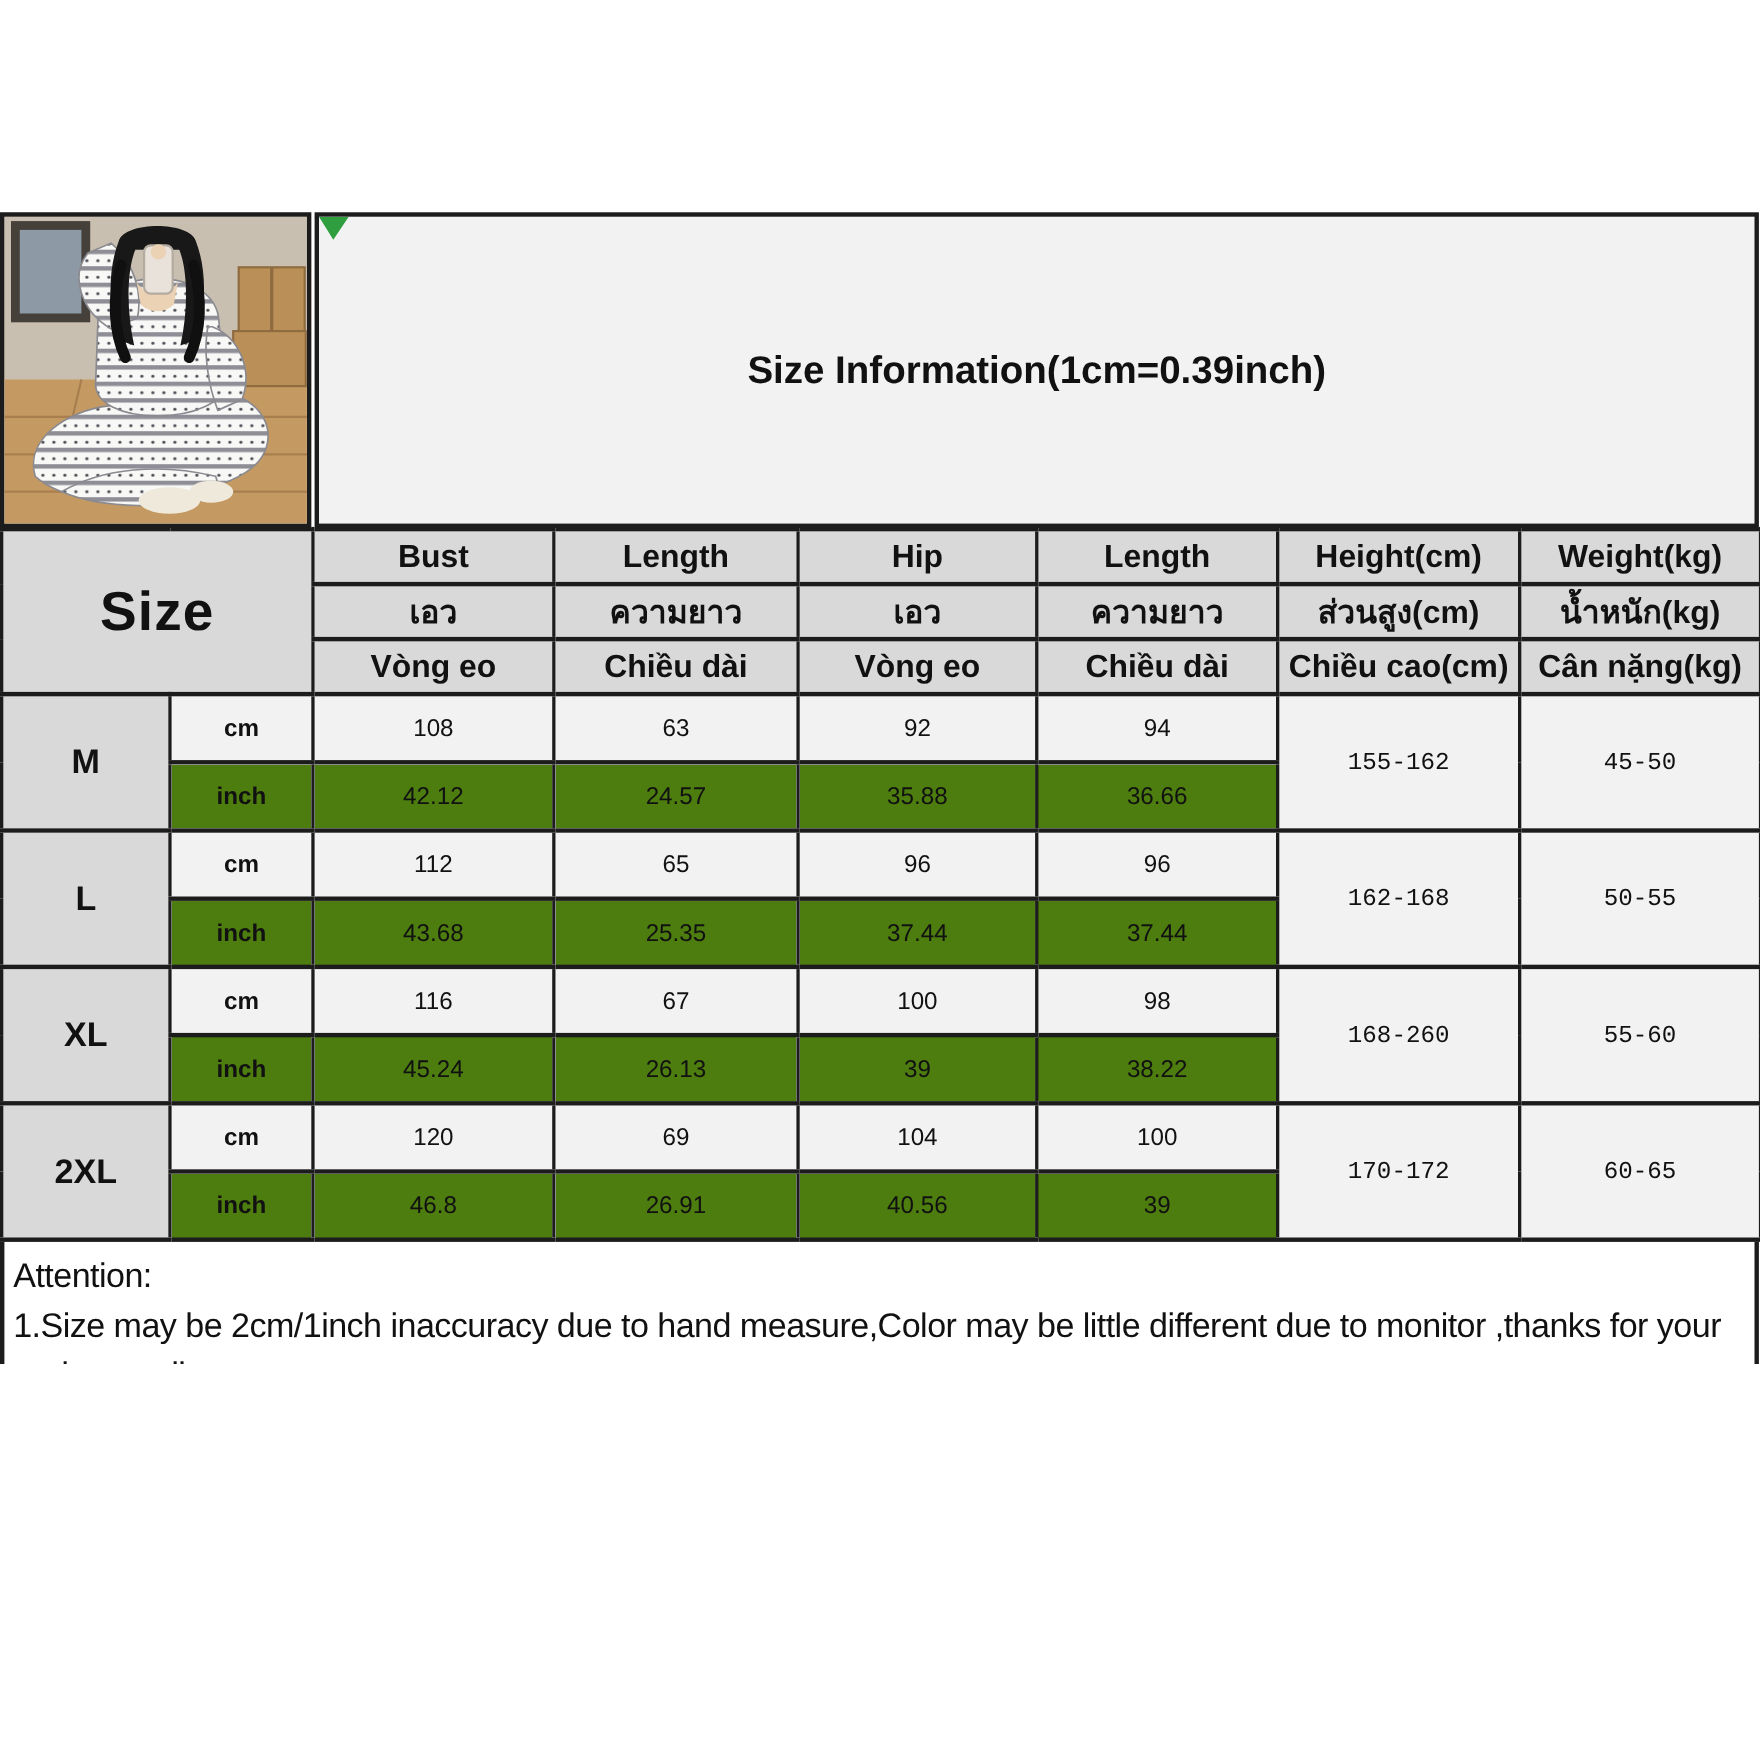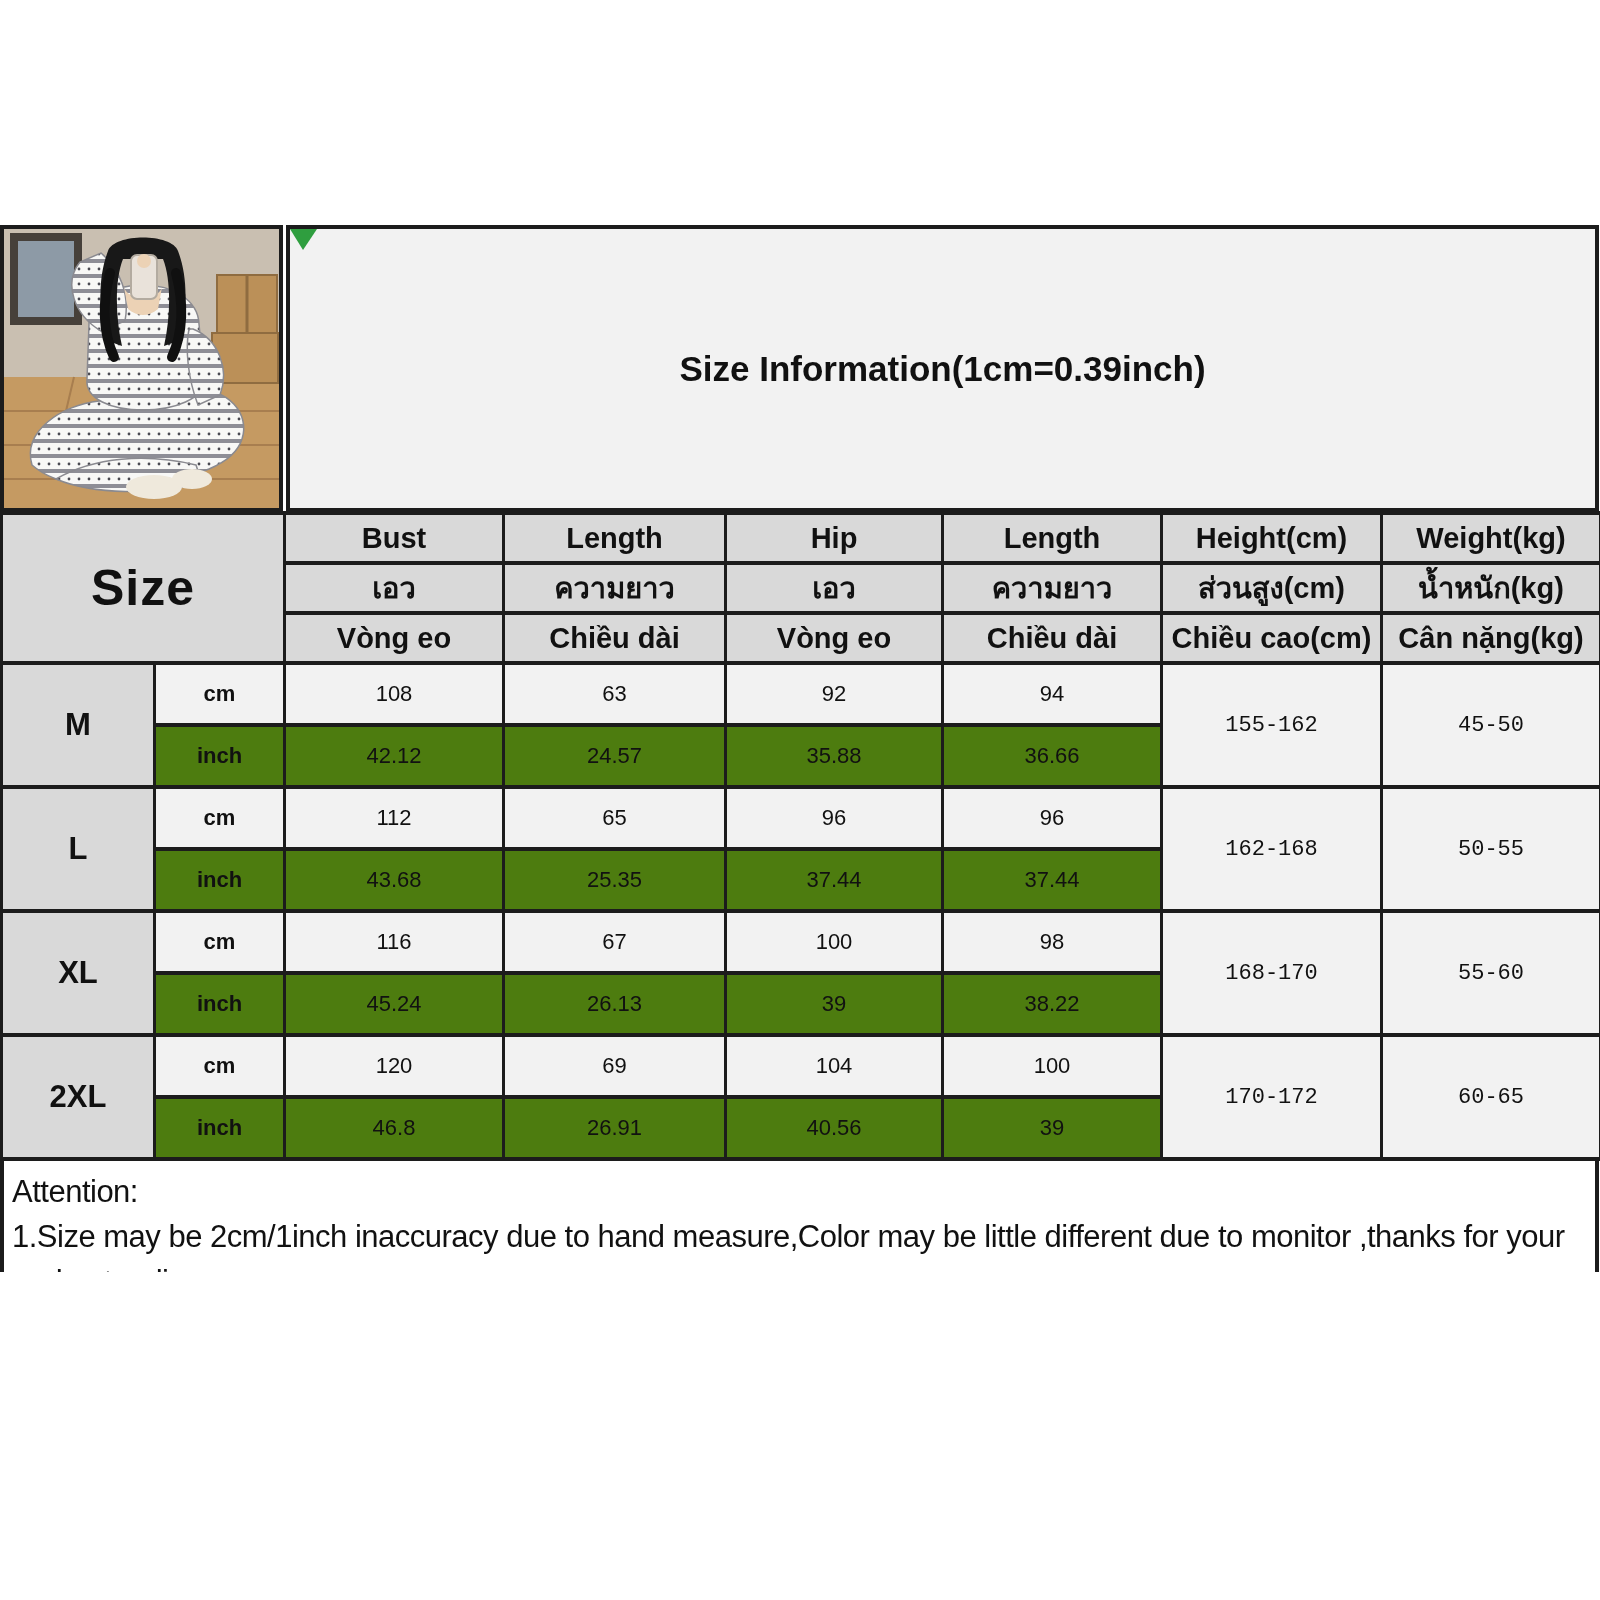--- a/index.html
+++ b/index.html
@@ -8,21 +8,21 @@
     --light-fill:#f2f2f2;
     --marker-green:#2f9e3f;
     --page-bg:#ffffff;
   }
   html,body{margin:0;padding:0;}
   body{
     width:1600px;height:1600px;background:var(--page-bg);
     font-family:"Liberation Sans","DejaVu Sans",sans-serif;
     color:#111;
   }
-  .canvas{position:relative;width:1600px;height:1240px;overflow:hidden;margin-top:32px;}
+  .canvas{position:relative;width:1600px;height:1240px;overflow:hidden;}
   .content{position:absolute;top:193px;left:0;width:1599px;}
 
   
   .top-row{display:flex;align-items:stretch;height:287px;}
   .photo{
     width:283px;min-width:283px;height:287px;box-sizing:border-box;
     border:4px solid var(--border);background:#c9bfb1;
   }
   .photo svg{display:block;width:100%;height:100%;}
   .title-box{
@@ -209,21 +209,21 @@
           <td>37.44</td>
         </tr>
 
         <tr class="data r-cm">
           <td class="size-label" rowspan="2">XL</td>
           <td class="unit">cm</td>
           <td>116</td>
           <td>67</td>
           <td>100</td>
           <td>98</td>
-          <td class="merged" rowspan="2">168-170</td>
+          <td class="merged" rowspan="2">168-260</td>
           <td class="merged" rowspan="2">55-60</td>
         </tr>
         <tr class="data r-inch">
           <td class="unit">inch</td>
           <td>45.24</td>
           <td>26.13</td>
           <td>39</td>
           <td>38.22</td>
         </tr>
 

